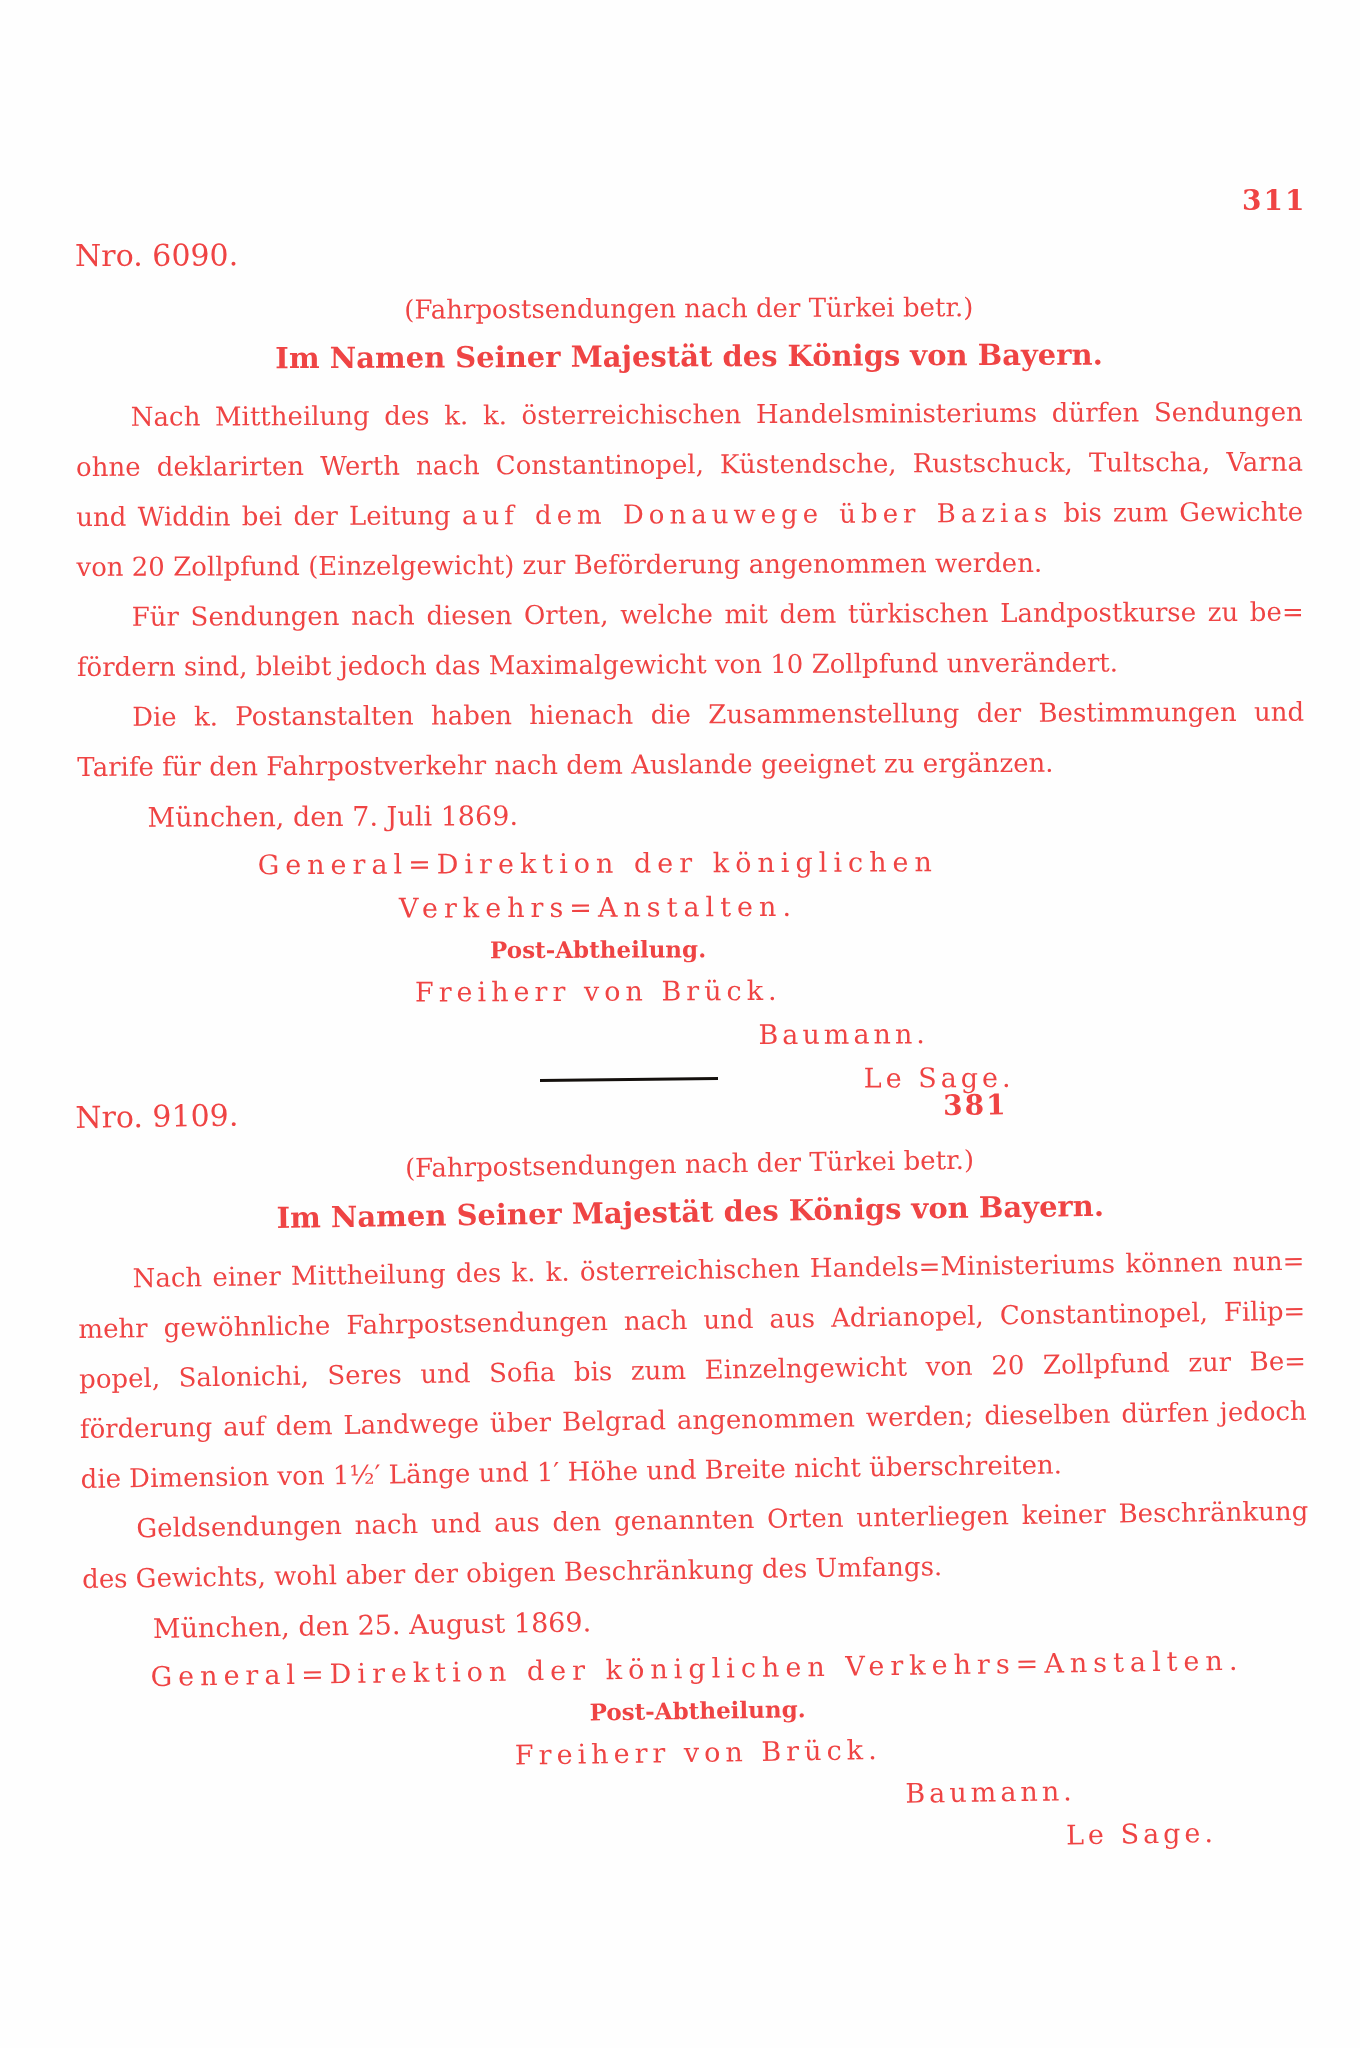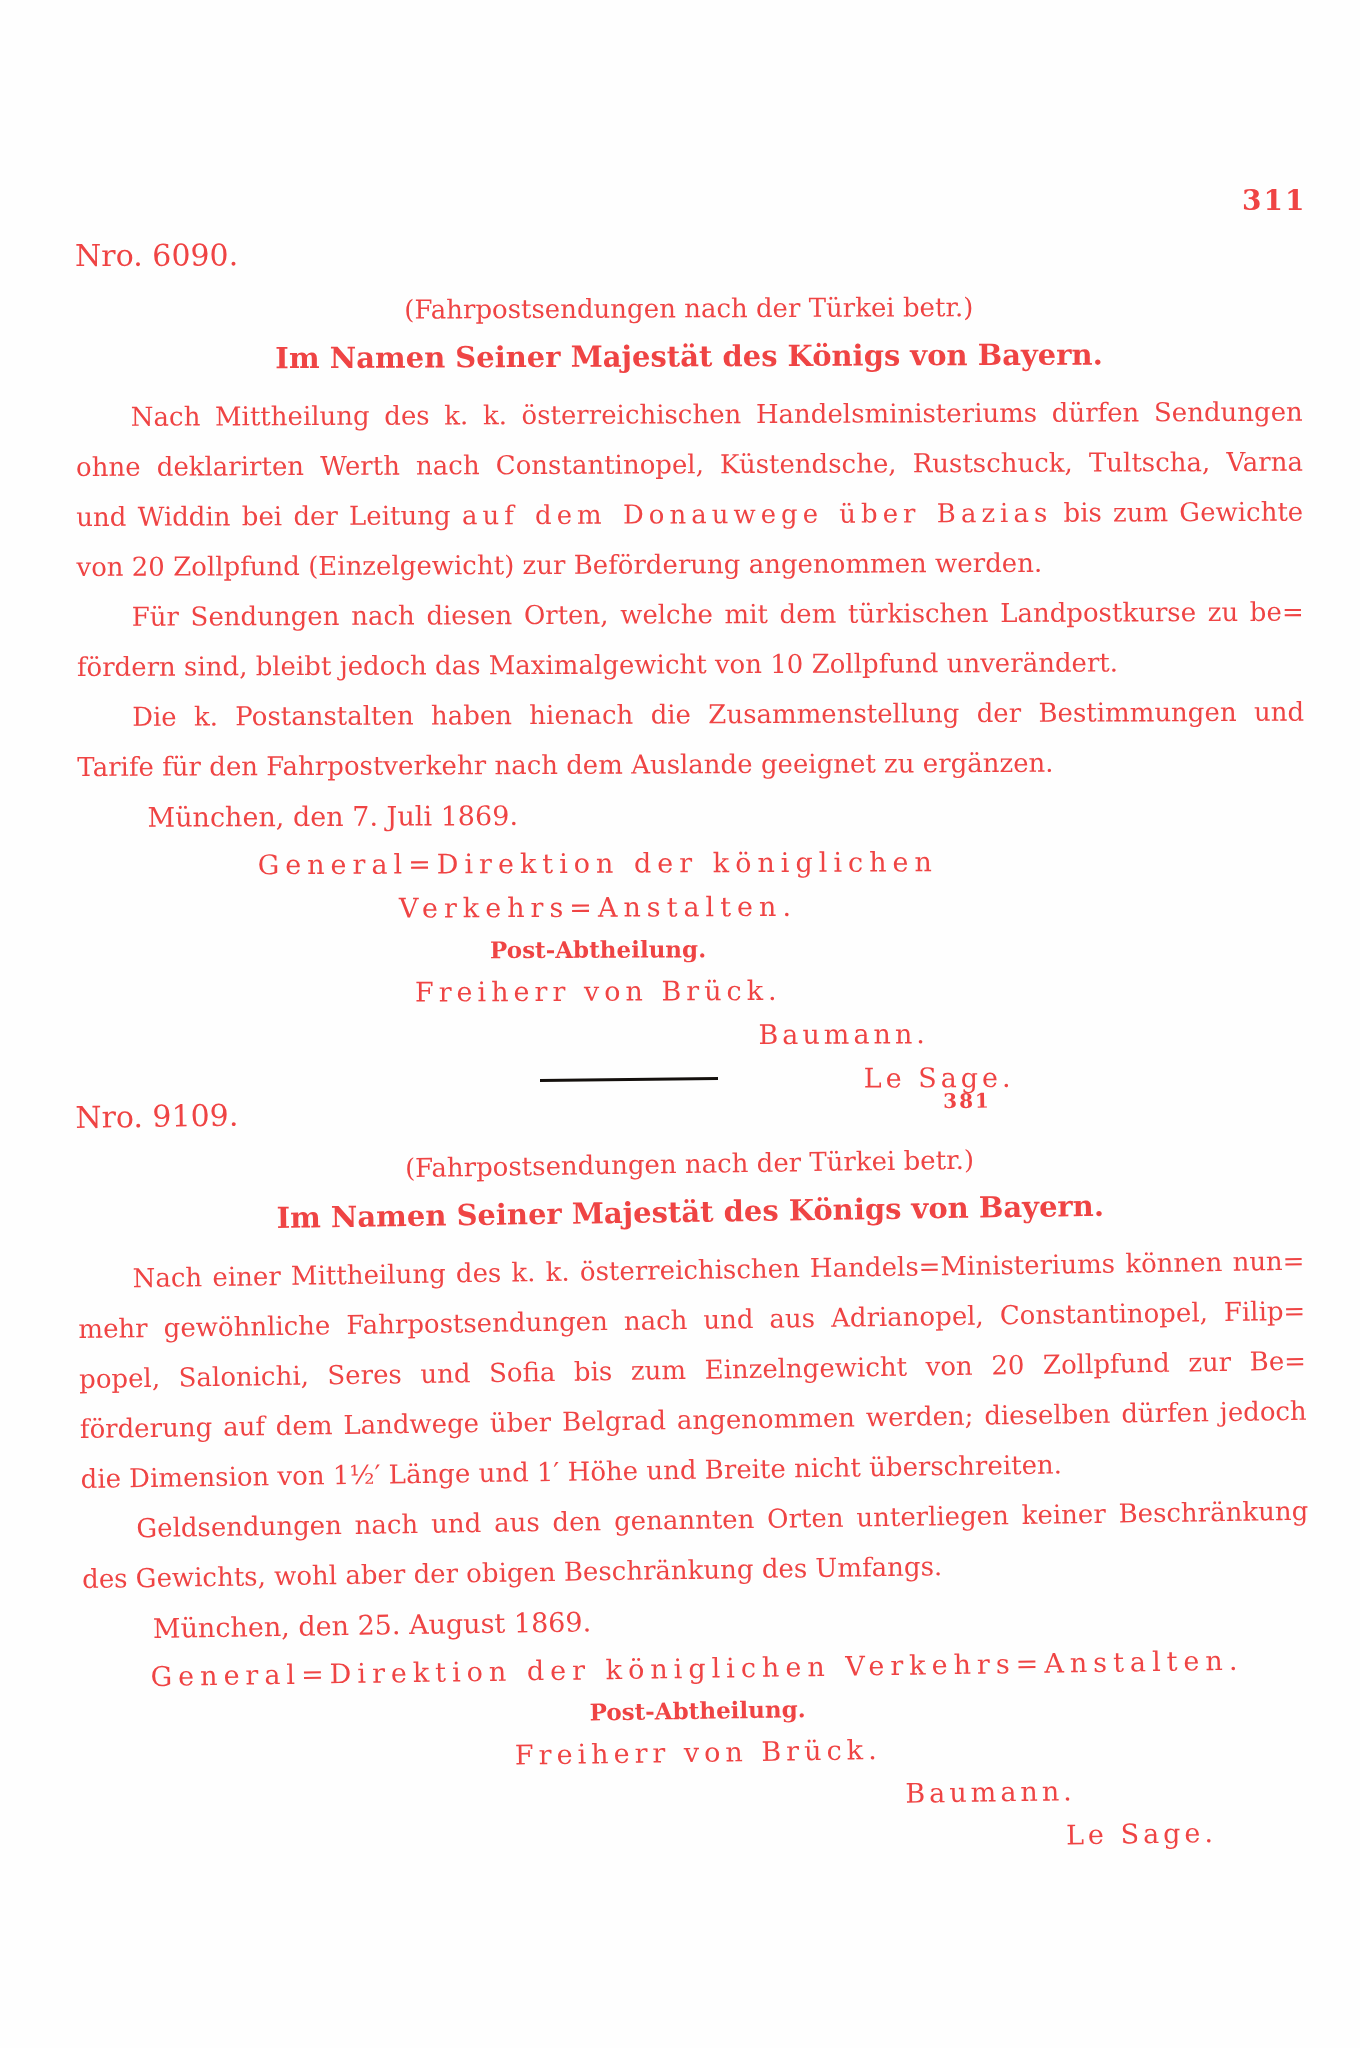--- a/index.html
+++ b/index.html
@@ -21,21 +21,21 @@
   }
   .sec {
     position:absolute; left:75px; width:1227px;
   }
   .sec1 { top:238px; transform:rotate(-0.25deg); transform-origin:left top; }
   .sec2 { top:1100px; transform:rotate(-0.85deg); transform-origin:left top; }
   .nro-row { position:relative; height:44px; }
   .nro { font-size:30px; }
   .pagenum-mid {
     position:absolute; left:868px; top:2px;
-    font-size:20px; font-weight:bold; letter-spacing:2px;
+    font-size:28px; font-weight:bold; letter-spacing:2px;
   }
   .subject {
     text-align:center; font-size:26px; margin-top:12px; line-height:34px;
   }
   .heading {
     text-align:center; font-size:29px; font-weight:bold; margin-top:12px; line-height:38px;
   }
   .bodytext { margin-top:14px; font-size:26px; line-height:50px; }
   .tline { text-align:justify; text-align-last:justify; white-space:normal; }
   .tline.last { text-align-last:left; }

